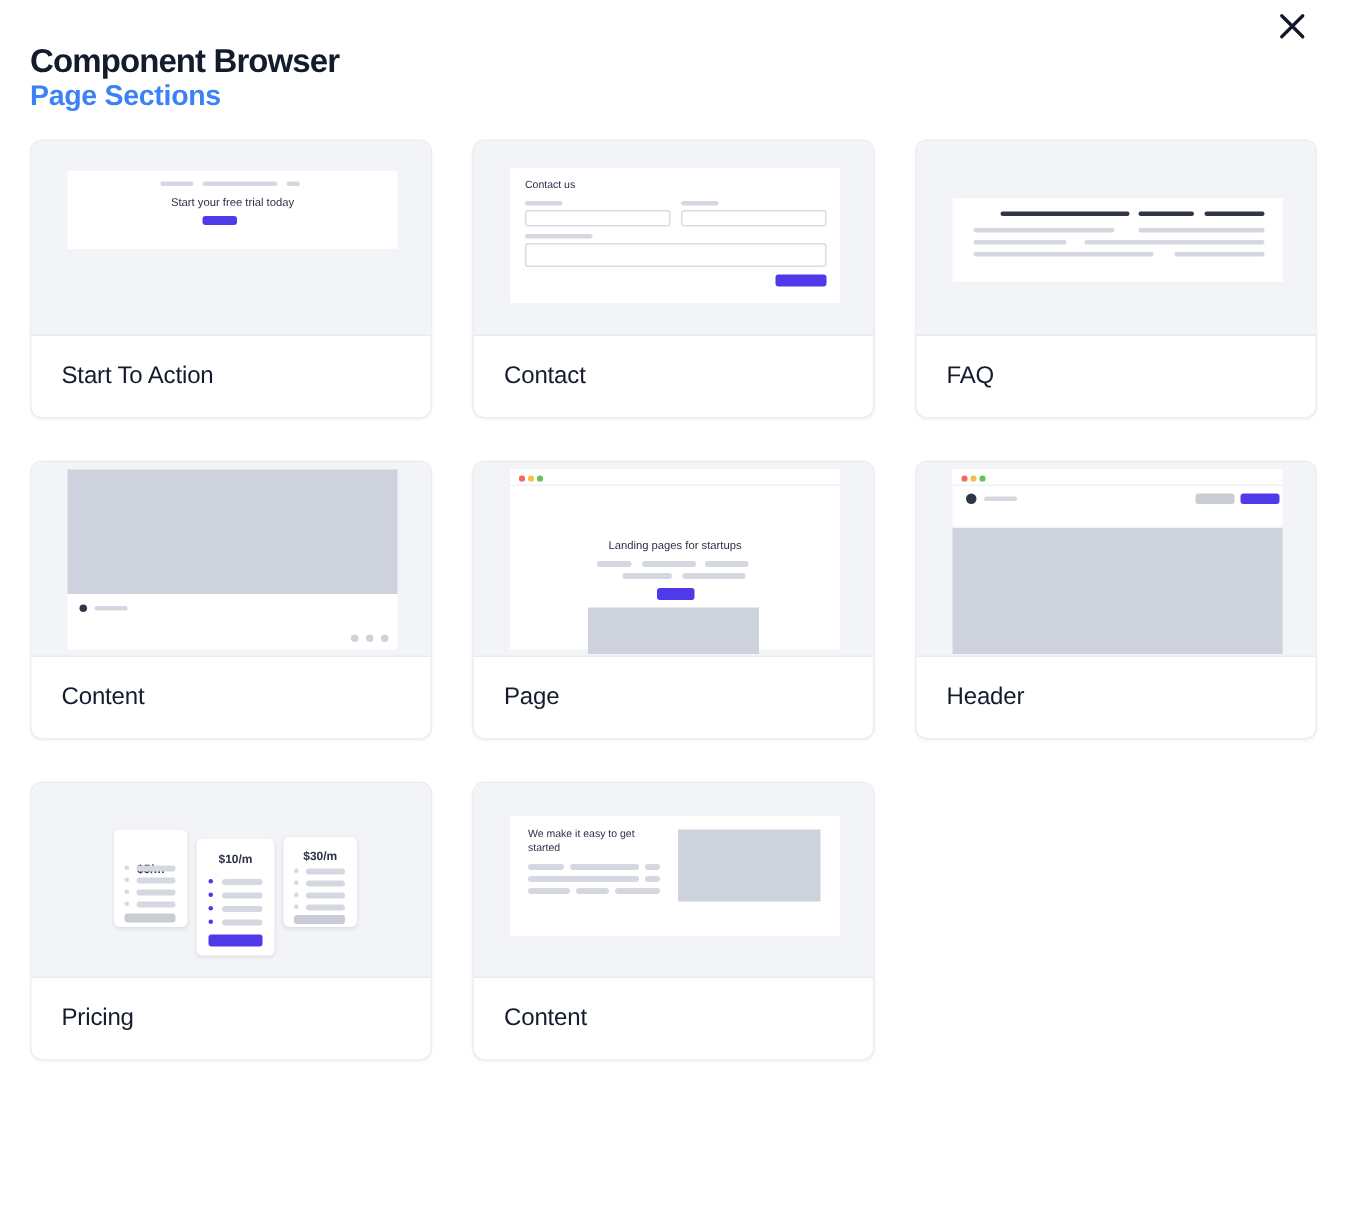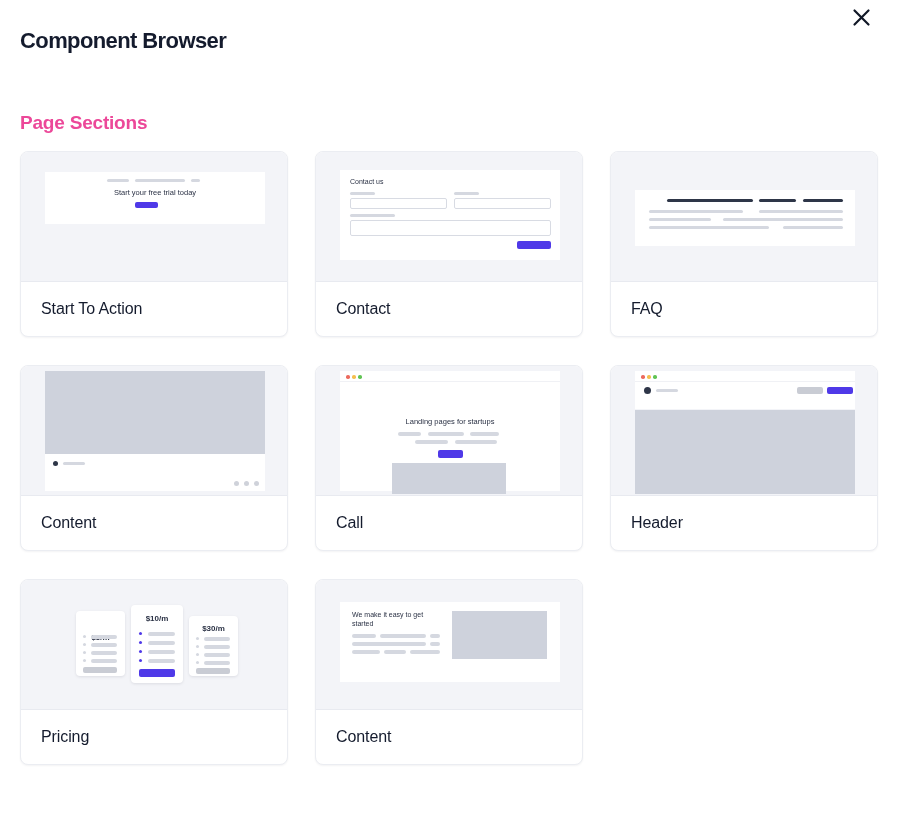--- a/index.html
+++ b/index.html
@@ -31,22 +31,21 @@
     font-size: 22px;
     font-weight: 700;
     letter-spacing: -0.6px;
     color: #141b2d;
     padding-top: 28px;
   }
   .section-title {
     font-size: 19px;
     font-weight: 700;
     letter-spacing: -0.2px;
-    color: #ec4899;
-    margin-top: 58px;
+    color: #3b82f6;
     margin-bottom: 17px;
   }
 
   
   .grid {
     display: grid;
     grid-template-columns: repeat(3, 268px);
     gap: 28px 27px;
   }
 
@@ -184,21 +183,21 @@
         </div>
         <div class="ttl" style="left:24px;top:51px;width:220px;text-align:center;font-size:7.5px;">Landing pages for startups</div>
         <div class="bar" style="left:82px;top:66px;width:23px;height:3.5px;"></div>
         <div class="bar" style="left:112px;top:66px;width:36px;height:3.5px;"></div>
         <div class="bar" style="left:154px;top:66px;width:29px;height:3.5px;"></div>
         <div class="bar" style="left:99px;top:74px;width:33px;height:3.5px;"></div>
         <div class="bar" style="left:139px;top:74px;width:42px;height:3.5px;"></div>
         <div class="btn-p" style="left:122px;top:84px;width:25px;height:8px;"></div>
         <div class="blk" style="left:76px;top:97px;width:114px;height:31px;"></div>
       </div>
-      <div class="card-label">Call</div>
+      <div class="card-label">Page</div>
     </div>
 
     <div class="card">
       <div class="card-thumb">
         <div class="panel" style="left:24px;top:5px;width:220px;height:38px;"></div>
         <div class="chrome" style="left:24px;top:5px;width:220px;">
           <span class="cd cd1"></span>
             <span class="cd cd2"></span>
             <span class="cd cd3"></span>
         </div>
@@ -220,21 +219,21 @@
             <div class="tier-line" style="left:15px;top:24px;width:26px;"></div>
           <div class="tier-bullet" style="left:7px;top:32px;"></div>
             <div class="tier-line" style="left:15px;top:32px;width:26px;"></div>
           <div class="tier-bullet" style="left:7px;top:40px;"></div>
             <div class="tier-line" style="left:15px;top:40px;width:26px;"></div>
           <div class="tier-bullet" style="left:7px;top:48px;"></div>
             <div class="tier-line" style="left:15px;top:48px;width:26px;"></div>
           <div class="btn-g" style="left:7px;top:56px;width:34px;height:6px;"></div>
         </div>
 
-        <div class="tier" style="left:110px;top:25px;width:52px;height:78px;">
+        <div class="tier" style="left:110px;top:37px;width:52px;height:78px;">
           <div class="tier-price" style="top:9px;">$10/m</div>
           <div class="tier-bullet on" style="left:8px;top:27px;"></div>
             <div class="tier-line" style="left:17px;top:27px;width:27px;"></div>
           <div class="tier-bullet on" style="left:8px;top:36px;"></div>
             <div class="tier-line" style="left:17px;top:36px;width:27px;"></div>
           <div class="tier-bullet on" style="left:8px;top:45px;"></div>
             <div class="tier-line" style="left:17px;top:45px;width:27px;"></div>
           <div class="tier-bullet on" style="left:8px;top:54px;"></div>
             <div class="tier-line" style="left:17px;top:54px;width:27px;"></div>
           <div class="btn-p" style="left:8px;top:64px;width:36px;height:8px;"></div>

